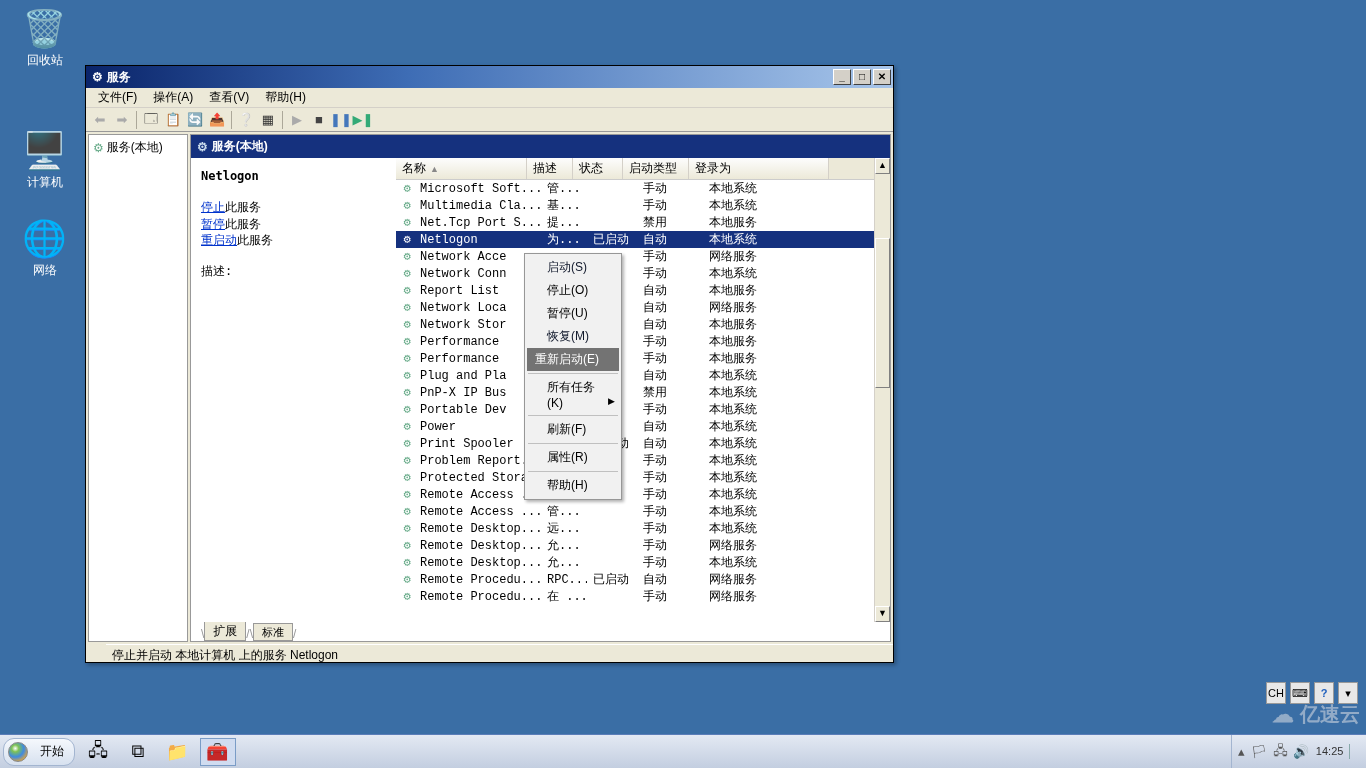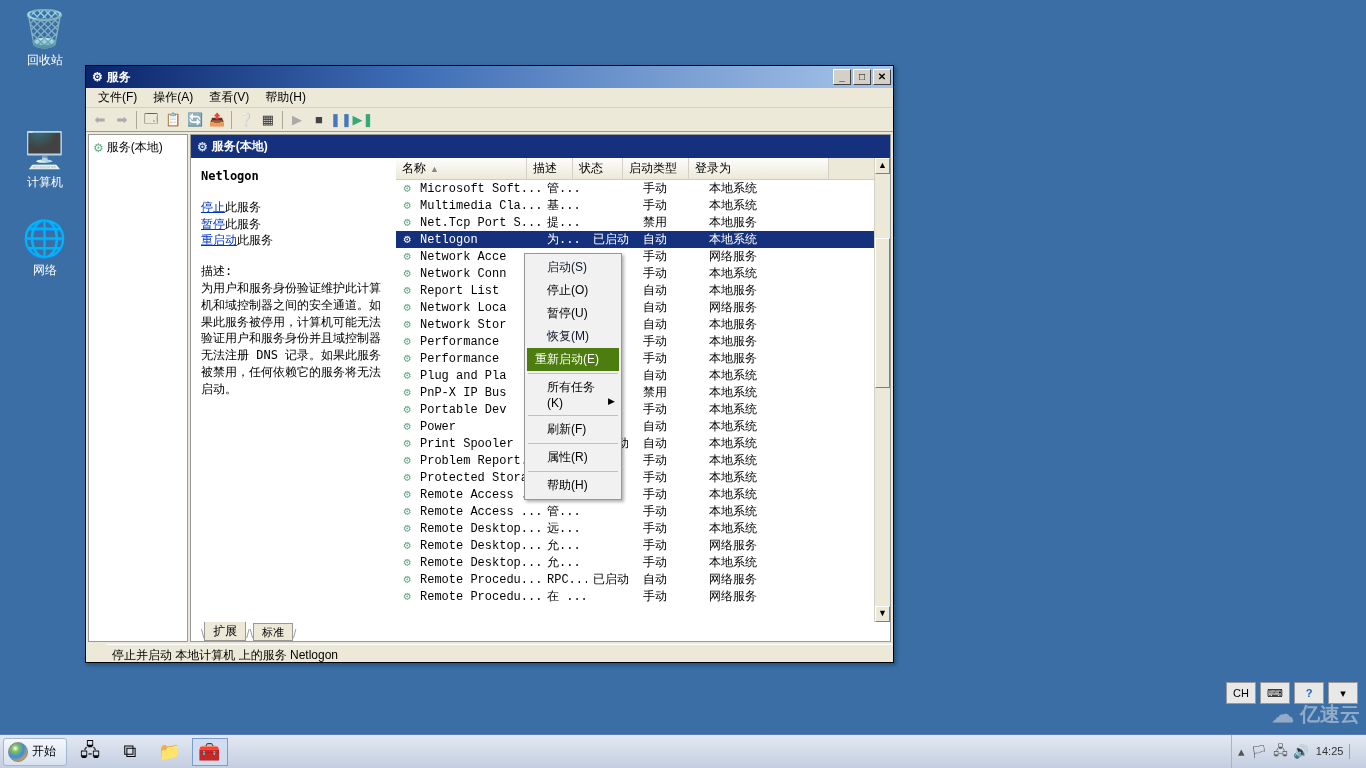--- a/index.html
+++ b/index.html
@@ -188,59 +188,59 @@
   background:#f1f1f1;
   border:1px solid #979797;
   box-shadow:2px 2px 3px rgba(0,0,0,.3);
   padding:2px;
   font-family: SimSun, sans-serif;
   font-size:12px;
   z-index:50;
 }
 .context-menu .mi { padding:3px 18px 3px 20px; cursor:default; position:relative;}
 .context-menu .mi.disabled { color:#0f172a; }
-.context-menu .mi.highlight { background:#4d7c0f; color:white;padding-left:8px; }
+.context-menu .mi.highlight { background:#737373; color:white;padding-left:8px; }
 .context-menu .mi.arrow::after { content:"▶"; position:absolute; right:4px; font-size:9px;}
 .context-menu hr { border:none; border-top:1px solid #c0c0c0; margin:2px 1px;}
 
 
 .taskbar {
   position:absolute; left:0; right:0; bottom:0; height:34px;
   background:linear-gradient(#e3e9f3,#c3cee0);
   border-top:1px solid #5a7db8;
   display:flex; align-items:center;
 }
 .start-btn {
   height:28px; margin:3px;
   padding:0 10px 0 4px;
   background:linear-gradient(#f5f8fc,#d7e1ef);
   border:1px solid #a3b5d0;
-  border-radius:3px;
-  display:flex; align-items:center; gap:4px;
+  border-radius:11px;
+  display:flex; align-items:center; gap:12px;
   cursor:pointer;
 }
 .start-btn .orb {
   width:20px;height:20px;border-radius:50%;
   background:radial-gradient(circle at 35% 30%, #fff 0%, #7fc353 20%, #3e8ae2 50%, #e2a63a 80%);
   border:1px solid #888;
 }
 .ql { width:36px;height:28px; margin:3px 2px; border:1px solid transparent; display:flex;align-items:center;justify-content:center;font-size:18px;cursor:pointer;}
 .ql.active{border:1px solid #7a9cc6; background:#d0dcf0;}
 .tray { margin-left:auto; display:flex; align-items:center; gap:6px; padding:0 6px; height:100%; border-left:1px solid #a3b5d0;}
 .tray .ti{font-size:13px;color:#555;cursor:pointer;}
 .tray .clock{font-size:11px;color:#333;text-align:right;line-height:1.1;}
 
 
 .langbar {
   position:absolute; right:8px; top:704px;
   transform:translateY(-100%);
   display:flex; gap:4px;
 }
 .langbar .lb{
-  width:30px;height:22px;
+  width:20px;height:22px;
   background:#e8e8e8;border:1px solid #999;
   display:flex;align-items:center;justify-content:center;
   font-size:11px;cursor:pointer;
 }
 
 
 .watermark{
   position:absolute; right:6px; bottom:40px;
   color:#b8c5d6; font-size:20px; font-weight:bold;
   display:flex;align-items:center;gap:6px;
@@ -310,21 +310,20 @@
         <span class="gear">⚙</span>
         <span>服务(本地)</span>
       </div>
       <div class="main-body">
         <div class="detail-pane">
           <h3>Netlogon</h3>
           <div><a>停止</a><span>此服务</span></div>
           <div><a>暂停</a><span>此服务</span></div>
           <div><a>重启动</a><span>此服务</span></div>
           <div class="desc-label">描述:</div>
-          <div class="desc">为用户和服务身份验证维护此计算机和域控制器之间的安全通道。如果此服务被停用，计算机可能无法验证用户和服务身份并且域控制器无法注册 DNS 记录。如果此服务被禁用，任何依赖它的服务将无法启动。</div>
         </div>
 
         <div class="list-pane">
           <div class="list-head">
             <div class="col col-name">
                 <span>名称</span> 
                 <span class="sort-arrow">▲</span>
               </div>
             <div class="col col-desc">描述</div>
             <div class="col col-status">状态</div>

